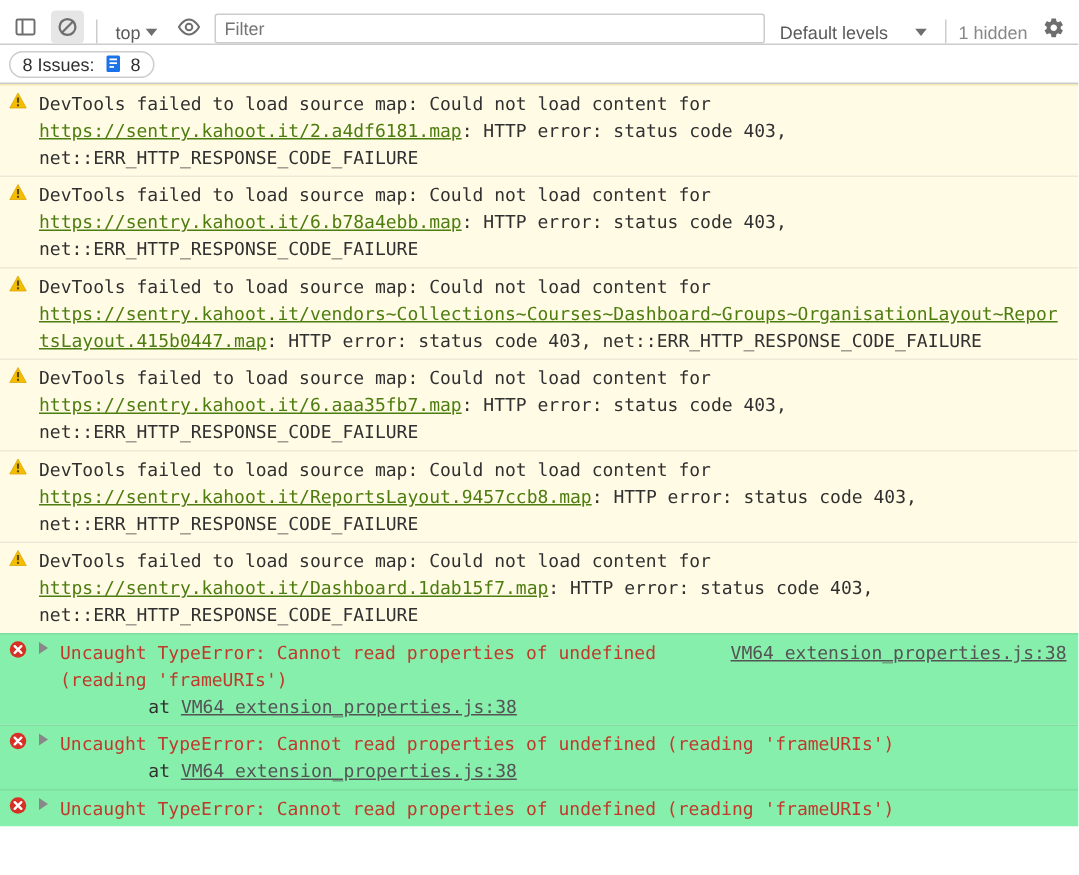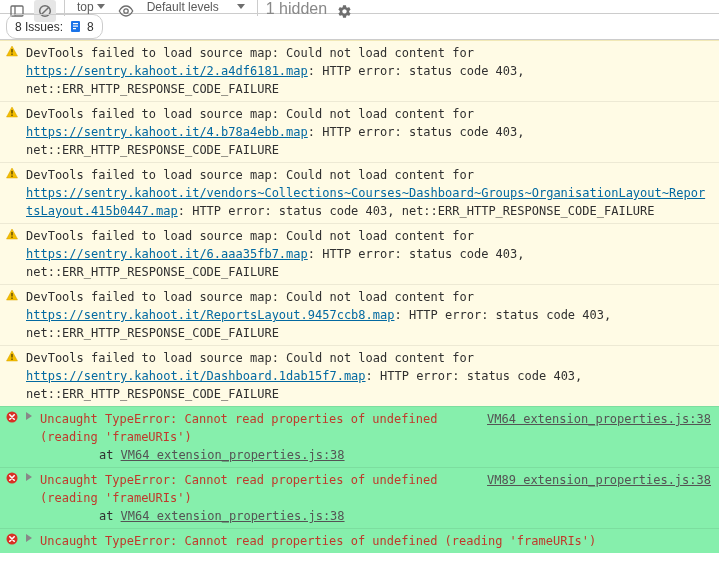--- a/index.html
+++ b/index.html
@@ -1,37 +1,37 @@
 <!DOCTYPE html>
 <html><head>
 <meta charset="utf-8">
 <style>
   *{box-sizing:border-box;margin:0;padding:0}
   body{font-family:Menlo,Consolas,monospace;font-size:12px;color:#303030;background:#fff;width:719px}
-  .toolbar{display:flex;align-items:flex-start;height:14px;border-bottom:1px solid #ccc;padding:0 6px;gap:6px;font-family:-apple-system,Helvetica,Arial,sans-serif;color:#5a5a5a}
+  .toolbar{display:flex;align-items:flex-end;height:30px;border-bottom:1px solid #ccc;padding:0 6px;gap:6px;font-family:-apple-system,Helvetica,Arial,sans-serif;color:#5a5a5a}
   .tb-btn{width:22px;height:22px;display:flex;align-items:center;justify-content:center;border-radius:3px}
   .tb-btn.active{background:#e6e6e6}
   .divider{width:1px;height:16px;background:#ccc;margin:0 2px}
   .context{display:flex;align-items:center;gap:3px;font-size:12px;padding:0 4px}
   .filter-input{flex:1;height:20px;border:1px solid #ccc;border-radius:2px;padding:0 6px;font-size:12px;color:#888;font-family:inherit;line-height:18px}
   .levels{display:flex;align-items:center;gap:18px;font-size:12px;padding:0 4px}
-  .hidden-count{font-size:16px;color:#888}
-  .issues-bar{display:flex;height:26px;border-bottom:1px solid #ccc;padding:0 6px;gap:6px;font-family:-apple-system,Helvetica,Arial,sans-serif}
+  .hidden-count{font-size:12px;color:#888}
+  .issues-bar{display:flex;align-items:center;height:26px;border-bottom:1px solid #ccc;padding:0 6px;gap:6px;font-family:-apple-system,Helvetica,Arial,sans-serif}
   .issues-pill{border:1px solid #ccc;border-radius:10px;padding:1px 8px;font-size:12px;display:flex;align-items:center;gap:5px}
   .issue-icon{width:14px;height:14px;display:inline-flex;align-items:center;justify-content:center}
   .messages{}
   .msg{display:flex;align-items:flex-start;padding:3px 8px 3px 6px;border-top:1px solid rgba(0,0,0,.07);line-height:1.5;gap:6px}
   .msg.warn{background:#fffbe5}
   .msg.warn:first-child{border-top:1px solid #f1e8b6}
   .msg.err{background:#86efac}
   .icon-col{width:14px;flex:none;padding-top:1px}
   .disclosure{width:8px;flex:none;padding-top:2px;color:#888}
   .body-col{flex:1;word-break:break-word;white-space:pre-wrap}
   .src-col{flex:none;text-align:right;padding-left:12px}
-  .link{text-decoration:underline;color:#0369a1}
+  .link{text-decoration:underline;color:#4d7c0f}
   .err .err-text{color:#c0392b}
   .err .link{color:#545454}
   .stack{color:#303030;padding-left:30px}
   svg{display:block}
   .tri{border-style:solid;border-width:4px 0 4px 6px;border-color:transparent transparent transparent #888;width:0;height:0}
 </style>
 </head>
 <body>
 
 <div class="toolbar">
@@ -53,20 +53,21 @@
     <svg width="8" height="6" viewBox="0 0 8 6">
         <path d="M0 0 L4 5 L8 0 Z" fill="#6e6e6e"></path>
       </svg>
   </div>
   <div class="tb-btn">
     <svg width="16" height="12" viewBox="0 0 16 12">
         <path d="M8 1 C4 1 1.3 6 1.3 6 C1.3 6 4 11 8 11 C12 11 14.7 6 14.7 6 C14.7 6 12 1 8 1 Z" fill="none" stroke="#6e6e6e" stroke-width="1.3"></path>
         <circle cx="8" cy="6" r="2.2" fill="none" stroke="#6e6e6e" stroke-width="1.3"></circle>
       </svg>
   </div>
+  <input class="filter-input" placeholder="Filter" style="">
   <div class="levels">
     <span>Default levels</span>
     <svg width="8" height="6" viewBox="0 0 8 6">
         <path d="M0 0 L4 5 L8 0 Z" fill="#6e6e6e"></path>
       </svg>
   </div>
   <div class="divider"></div>
   <span class="hidden-count">1 hidden</span>
   <div class="tb-btn">
     <svg width="15" height="15" viewBox="0 0 24 24">
@@ -102,21 +103,21 @@
       <div class="body-col"><span>DevTools failed to load source map: Could not load content for </span><span class="link">https://sentry.kahoot.it/2.a4df6181.map</span><span>: HTTP error: status code 403, net::ERR_HTTP_RESPONSE_CODE_FAILURE</span></div>
     </div>
     <div class="msg warn">
       <div class="icon-col">
         <svg width="12" height="12" viewBox="0 0 12 12">
           <path d="M6 1 L11.5 11 L0.5 11 Z" fill="#f4bd00" stroke="#d9a400" stroke-width="0.5"></path>
           <rect x="5.3" y="4" width="1.4" height="3.5" fill="#5c4a00"></rect>
           <rect x="5.3" y="8.5" width="1.4" height="1.4" fill="#5c4a00"></rect>
         </svg>
       </div>
-      <div class="body-col"><span>DevTools failed to load source map: Could not load content for </span><span class="link">https://sentry.kahoot.it/4.b78a4ebb.map</span><span>: HTTP error: status code 403, net::ERR_HTTP_RESPONSE_CODE_FAILURE</span></div>
+      <div class="body-col"><span>DevTools failed to load source map: Could not load content for </span><span class="link">https://sentry.kahoot.it/6.b78a4ebb.map</span><span>: HTTP error: status code 403, net::ERR_HTTP_RESPONSE_CODE_FAILURE</span></div>
     </div>
     <div class="msg warn">
       <div class="icon-col">
         <svg width="12" height="12" viewBox="0 0 12 12">
           <path d="M6 1 L11.5 11 L0.5 11 Z" fill="#f4bd00" stroke="#d9a400" stroke-width="0.5"></path>
           <rect x="5.3" y="4" width="1.4" height="3.5" fill="#5c4a00"></rect>
           <rect x="5.3" y="8.5" width="1.4" height="1.4" fill="#5c4a00"></rect>
         </svg>
       </div>
       <div class="body-col"><span>DevTools failed to load source map: Could not load content for </span><span class="link">https://sentry.kahoot.it/vendors~Collections~Courses~Dashboard~Groups~OrganisationLayout~ReportsLayout.415b0447.map</span><span>: HTTP error: status code 403, net::ERR_HTTP_RESPONSE_CODE_FAILURE</span></div>
@@ -168,21 +169,20 @@
       <div class="icon-col">
         <svg width="12" height="12" viewBox="0 0 12 12">
           <circle cx="6" cy="6" r="5.5" fill="#d93025"></circle>
           <path d="M3.8 3.8 L8.2 8.2 M8.2 3.8 L3.8 8.2" stroke="#fff" stroke-width="1.6" stroke-linecap="round"></path>
         </svg>
       </div>
       <div class="disclosure">
         <div class="tri"></div>
       </div>
       <div class="body-col"><span class="err-text">Uncaught TypeError: Cannot read properties of undefined (reading 'frameURIs')</span><br><span class="stack"><span>    at </span><span class="link">VM64 extension_properties.js:38</span></span></div>
-      <div class="src-col"><span class="link">VM89 extension_properties.js:38</span></div>
     </div>
     <div class="msg err">
       <div class="icon-col">
         <svg width="12" height="12" viewBox="0 0 12 12">
           <circle cx="6" cy="6" r="5.5" fill="#d93025"></circle>
           <path d="M3.8 3.8 L8.2 8.2 M8.2 3.8 L3.8 8.2" stroke="#fff" stroke-width="1.6" stroke-linecap="round"></path>
         </svg>
       </div>
       <div class="disclosure">
         <div class="tri"></div>

